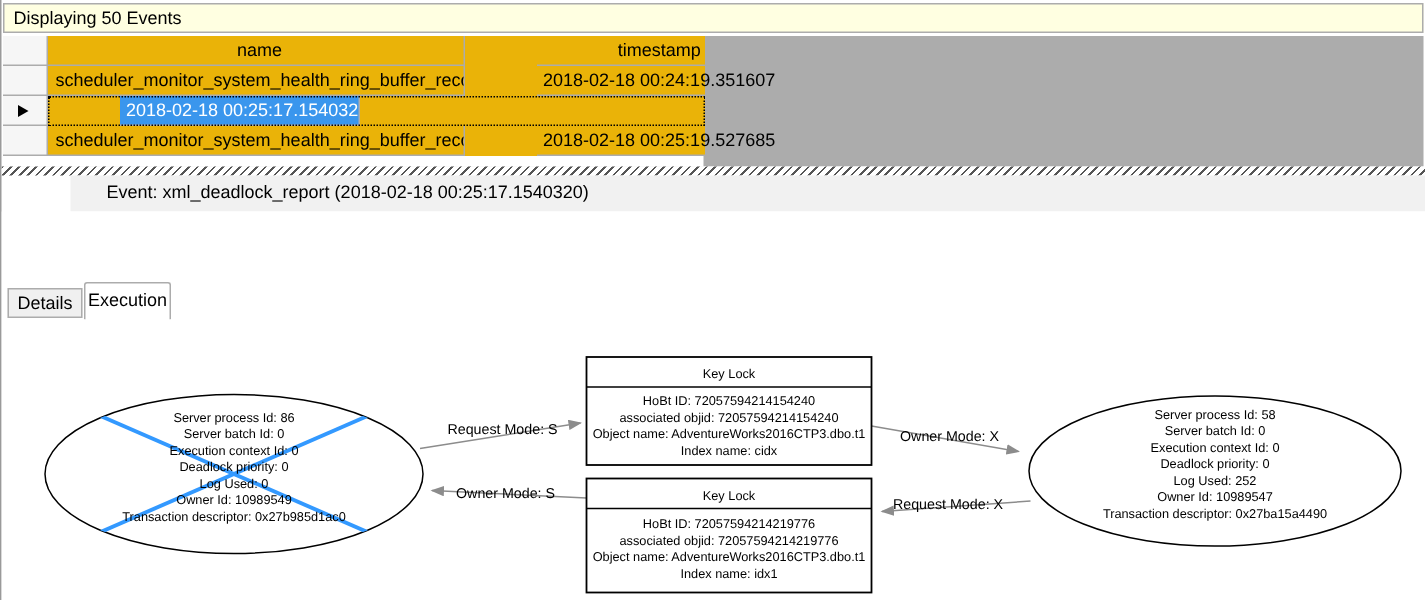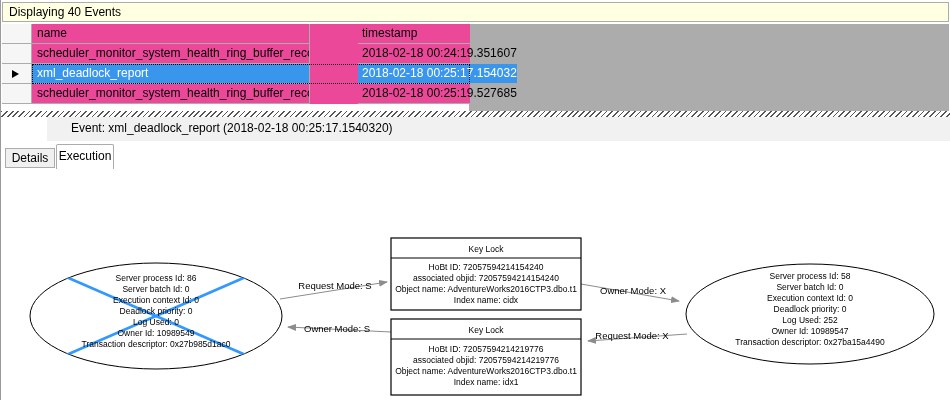--- a/index.html
+++ b/index.html
@@ -14,21 +14,21 @@
     position:absolute; left:1px; top:2px; width:947px; height:20px;
     background:#FFFFE1; border:1px solid #ACACAC;
     font-size:12px; line-height:18px; padding-left:6px; color:#000;
   }
   
   .grid-zone {
     position:absolute; left:1px; top:24px; width:947px; height:87px;
     background:#ACACAC;
   }
   .grid-table { position:absolute; left:0; top:0; width:468px; background:#fff; }
-  .grid-row { display:flex; height:20px; position:relative; background:#ec4899; }
+  .grid-row { display:flex; height:20px; position:relative; background:#eab308;text-align:center; }
   .cell {
     border-right:1px solid #ACACAC; border-bottom:1px solid #ACACAC;
     font-size:12px; line-height:19px; white-space:nowrap; overflow:hidden; color:#000;
   }
   .gutter { width:30px; background:#F6F6F6; flex:none; }
   .c-name { width:278px; padding-left:5px; flex:none; }
   .c-ts   { width:160px; padding-left:4px; flex:none;margin-left:48px; }
   .grid-row.sel .c-name, .grid-row.sel .c-ts { background:#3A96ED; color:#fff; }
   .grid-row.sel::after {
     content:""; position:absolute; left:30px; right:0; top:0; bottom:0;
@@ -46,62 +46,61 @@
     background-image:repeating-linear-gradient(135deg,#555 0 1.2px,transparent 1.2px 4px);
   }
   
   .event-bar {
     position:absolute; left:0; top:117px; width:950px; height:24px;
     background:#F1F1F1; font-size:12px; line-height:23px; padding-left:24px; color:#000;margin-left:46px;
   }
   
   .lower-pane { position:absolute; left:0; top:141px; width:950px; height:259px; background:#fff; }
   .tab {
-    position:absolute; font-size:12px; text-align:center; color:#000; cursor:default;
+    position:absolute; font-size:12px; text-align:center; color:#000; cursor:default;margin-top:44px;
   }
   .tab-inactive {
     left:4px; top:7px; width:50px; height:20px; background:#F0F0F0;
     border:1px solid #ACACAC; line-height:18px;
   }
   .tab-active {
     left:55px; top:3px; width:58px; height:25px; background:#fff;
     border:1px solid #ACACAC; border-bottom:none; border-radius:2px 2px 0 0;
     line-height:22px; z-index:2;
   }
   .graph-svg { position:absolute; left:0; top:27px; }
   .node-text { font-size:8.5px; fill:#000; text-anchor:middle; font-family:"Liberation Sans",sans-serif; }
   .edge-label { font-size:9.5px; fill:#000; text-anchor:middle; font-family:"Liberation Sans",sans-serif; }
 </style>
 </head>
 <body>
 
 <div id="app">
 
-  <div class="count-bar">Displaying 40 Events</div>
+  <div class="count-bar">Displaying 50 Events</div>
 
   <div class="grid-zone">
     <div class="grid-table">
 
       <div class="grid-row">
         <div class="cell gutter"></div>
         <div class="cell c-name">name</div>
         <div class="cell c-ts">timestamp</div>
       </div>
 
       <div class="grid-row">
         <div class="cell gutter"></div>
         <div class="cell c-name">scheduler_monitor_system_health_ring_buffer_recorded</div>
         <div class="cell c-ts">2018-02-18 00:24:19.3516078</div>
       </div>
 
       <div class="grid-row sel">
         <div class="cell gutter">
           <div class="tri"></div>
         </div>
-        <div class="cell c-name">xml_deadlock_report</div>
         <div class="cell c-ts">2018-02-18 00:25:17.1540320</div>
       </div>
 
       <div class="grid-row">
         <div class="cell gutter"></div>
         <div class="cell c-name">scheduler_monitor_system_health_ring_buffer_recorded</div>
         <div class="cell c-ts">2018-02-18 00:25:19.5276859</div>
       </div>
       <div class="grid-footer"></div>
     </div>

